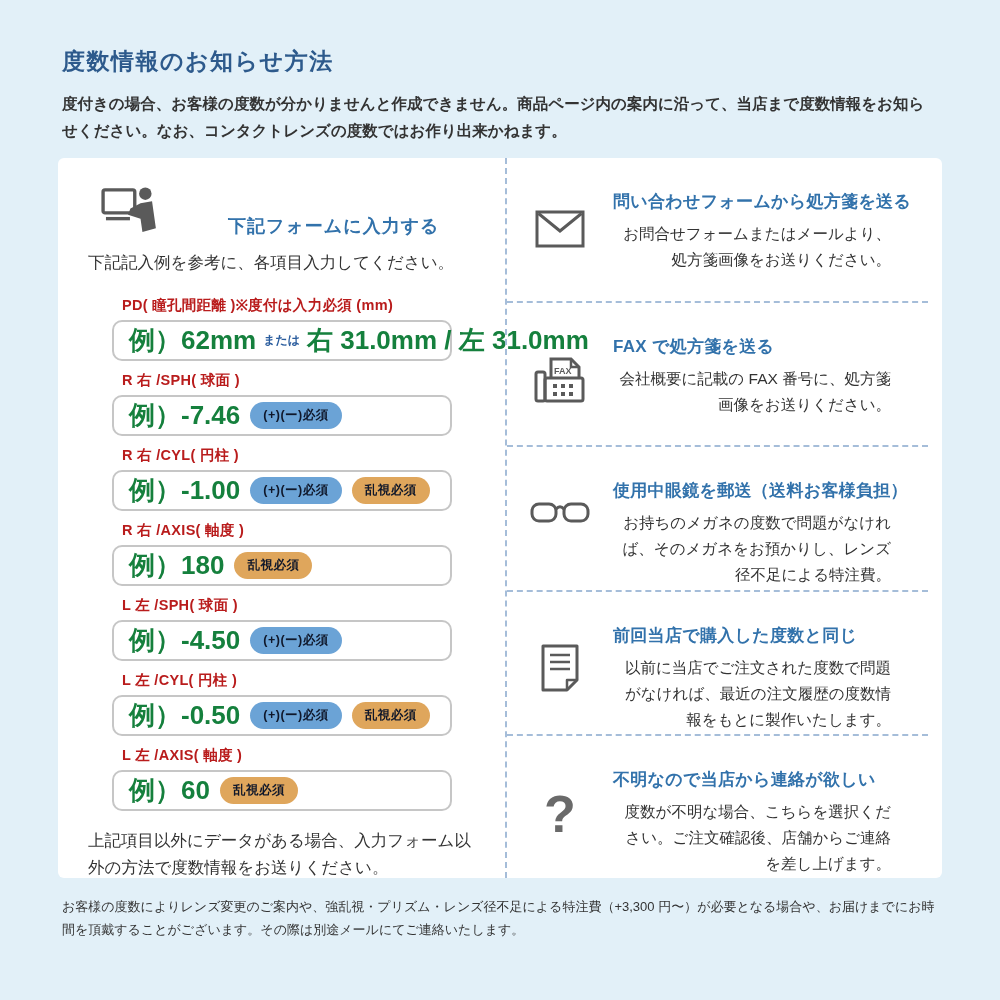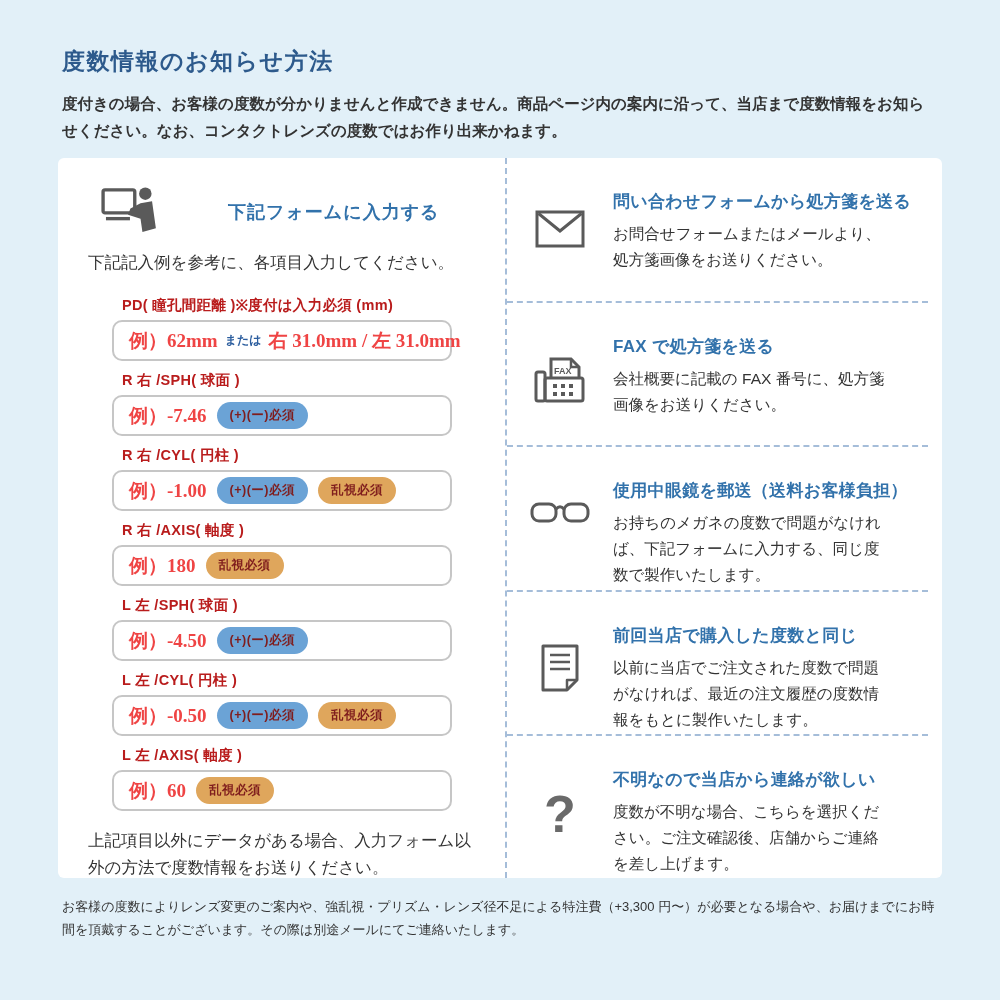--- a/index.html
+++ b/index.html
@@ -20,42 +20,42 @@
     max-width:880px; font-weight:700;
   }
 
   .card {
     margin:14px 58px 0 58px; width:884px; height:720px;
     background:#ffffff; border-radius:6px; display:flex;
   }
 
   
   .left-col { width:447px; flex:none; padding:28px 0 0 30px; }
-  .form-header { display:flex; align-items:center; margin-left:12px; }
+  .form-header { display:flex; align-items:flex-end; margin-left:12px; }
   .form-header .f-icon { width:62px; flex:none; }
   .form-heading {
     margin-left:66px; font-size:18px; font-weight:bold; color:#3272ab; letter-spacing:1px;
   }
   .form-instruction { margin:14px 0 0 0; font-size:16.5px; color:#333; }
 
   .fields { margin:20px 0 0 24px; }
   .field { margin-bottom:10px; }
   .field-label {
     font-size:14.5px; font-weight:bold; color:#b91c1c;
     margin:0 0 5px 10px; letter-spacing:0.3px;
   }
   .field-box {
     width:340px; height:41px; border:2px solid #c6c6c6; border-radius:10px;
     background:#fff; display:flex; align-items:center;
     padding:0 8px 0 15px; gap:10px;
   }
-  .ex-value { font-size:19px; font-weight:bold; color:#ef4444; white-space:nowrap;font-family:Liberation Serif, serif; }
+  .ex-value { font-size:26px; font-weight:bold; color:#15803d; white-space:nowrap; }
   .ex-small { font-size:12px; font-weight:bold; color:#2b5d9e; margin:0 -3px; white-space:nowrap;text-align:right; }
   .pill {
-    border-radius:999px; color:#7f1d1d; font-size:12.5px; font-weight:bold;
+    border-radius:999px; color:#0f172a; font-size:12.5px; font-weight:bold;
     padding:5px 13px; white-space:nowrap; letter-spacing:0.5px;
   }
   .pill-blue { background:#6ba3d6; }
   .pill-orange { background:#dfa65c; }
 
   .form-note {
     margin:16px 0 0 0; font-size:16.5px; line-height:1.62;
     color:#333; max-width:390px;
   }
 
@@ -68,21 +68,21 @@
   .method + .method { border-top:2px dashed #a5bdd9; }
   .m-icon {
     width:106px; flex:none; display:flex; justify-content:center;
     align-items:flex-start; padding-top:32px;
   }
   .m-text { width:300px; padding-top:12px; }
   .m-heading {
     font-size:17px; font-weight:bold; color:#3272ab;
     margin-bottom:8px; letter-spacing:0.3px; white-space:nowrap;
   }
-  .m-body { font-size:15.5px; line-height:1.68; color:#333; max-width:278px; }
+  .m-body { font-size:15.5px; line-height:1.68; color:#333; max-width:278px;text-align:right; }
   .q-mark {
     font-size:52px; font-weight:bold; color:#6a6a6a; line-height:1;
     font-family:"Liberation Sans", sans-serif;
   }
 
   .footer {
     margin:18px 62px 0 62px; font-size:13px; line-height:1.75;
     color:#333; max-width:880px; font-weight:500;
   }
 </style>
@@ -218,21 +218,21 @@
   <div class="method">
     <div class="m-icon">
             <svg width="62" height="28" viewBox="0 0 62 28">
               <rect x="3" y="5" width="24" height="17" rx="7" fill="none" stroke="#5a5a5a" stroke-width="3"></rect>
               <rect x="35" y="5" width="24" height="17" rx="7" fill="none" stroke="#5a5a5a" stroke-width="3"></rect>
               <path d="M27 10 Q31 5.5 35 10" fill="none" stroke="#5a5a5a" stroke-width="3"></path>
             </svg>
           </div>
     <div class="m-text">
       <div class="m-heading">使用中眼鏡を郵送（送料お客様負担）</div>
-      <div class="m-body">お持ちのメガネの度数で問題がなければ、下記フォームに入力する、同じ度数で製作いたします。</div>
+      <div class="m-body">お持ちのメガネの度数で問題がなければ、そのメガネをお預かりし、レンズ径不足による特注費。</div>
     </div>
   </div>
 
   <div class="method">
     <div class="m-icon">
             <svg width="42" height="50" viewBox="0 0 42 50">
               <path d="M4 2 H38 V36 L28 46 H4 Z" fill="none" stroke="#5a5a5a" stroke-width="3" stroke-linejoin="round"></path>
               <path d="M38 36 H28 V46" fill="none" stroke="#5a5a5a" stroke-width="2.5" stroke-linejoin="round"></path>
               <line x1="11" y1="11" x2="31" y2="11" stroke="#5a5a5a" stroke-width="2.5"></line>
               <line x1="11" y1="18" x2="31" y2="18" stroke="#5a5a5a" stroke-width="2.5"></line>

